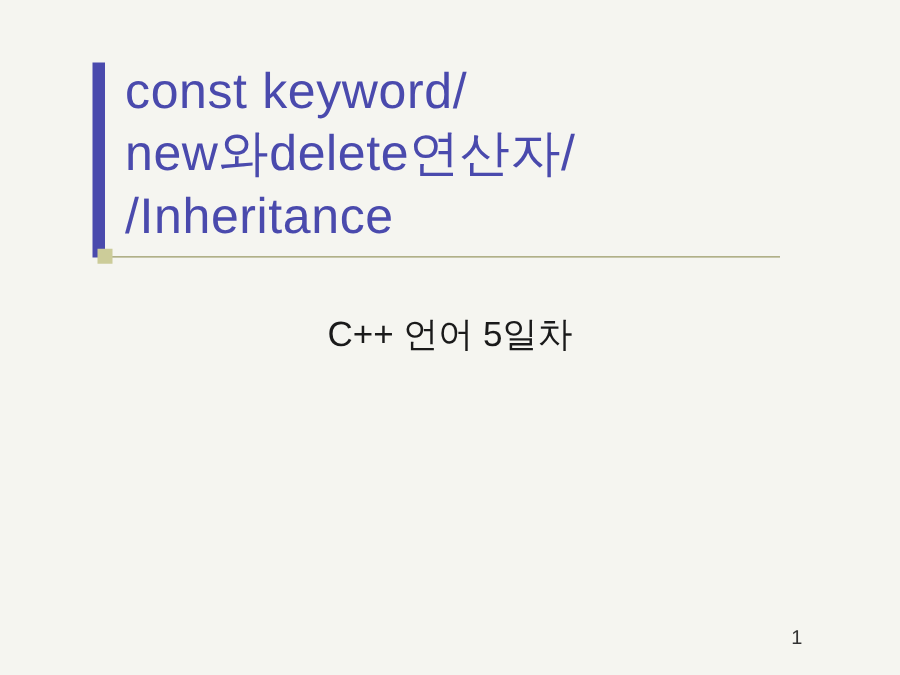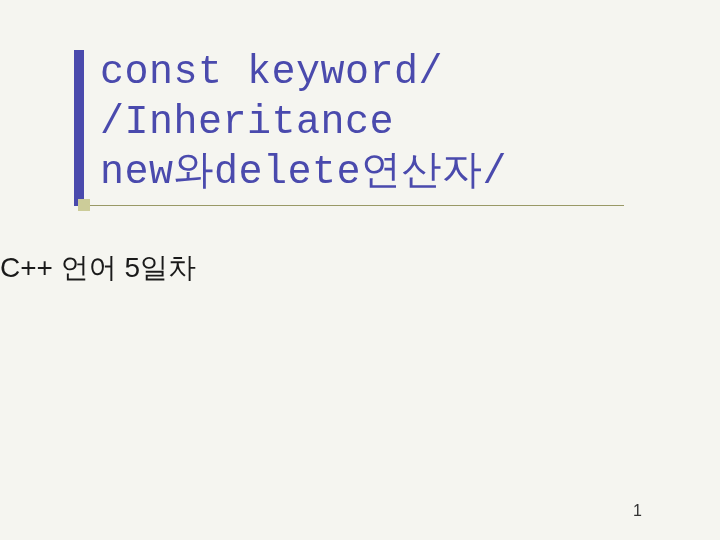--- a/index.html
+++ b/index.html
@@ -45,29 +45,29 @@
       background: #cccc99;
     }
     .title {
       position: absolute;
       left: 100px;
       top: 48px;
       font-size: 40px;
       font-weight: normal;
       color: #4a4aad;
       line-height: 1.25;
-      font-family: Liberation Mono, monospace;
+      font-family: Liberation Sans, sans-serif;
       letter-spacing: 0.5px;
     }
     .subtitle {
       position: absolute;
       left: 0;
       top: 248px;
       width: 720px;
-      text-align: left;
+      text-align: center;
       font-size: 28px;
       color: #1a1a1a;
       line-height: 1.4;
       font-family: "Malgun Gothic", Arial, sans-serif;
     }
     .page-number {
       position: absolute;
       right: 78px;
       bottom: 20px;
       font-size: 16px;
@@ -78,21 +78,21 @@
 <body>
 
 <div class="decoration">
   <div class="vertical-bar"></div>
   <div class="horizontal-line"></div>
   <div class="square"></div>
 </div>
 
 <div class="title">
   <div>const keyword/</div>
+  <div>new와delete연산자/</div>
   <div>/Inheritance</div>
-  <div>new와delete연산자/</div>
 </div>
 
 <div class="subtitle">
   <div>C++ 언어 5일차</div>
 </div>
 
 <div class="page-number">1</div>
 
 </body></html>

